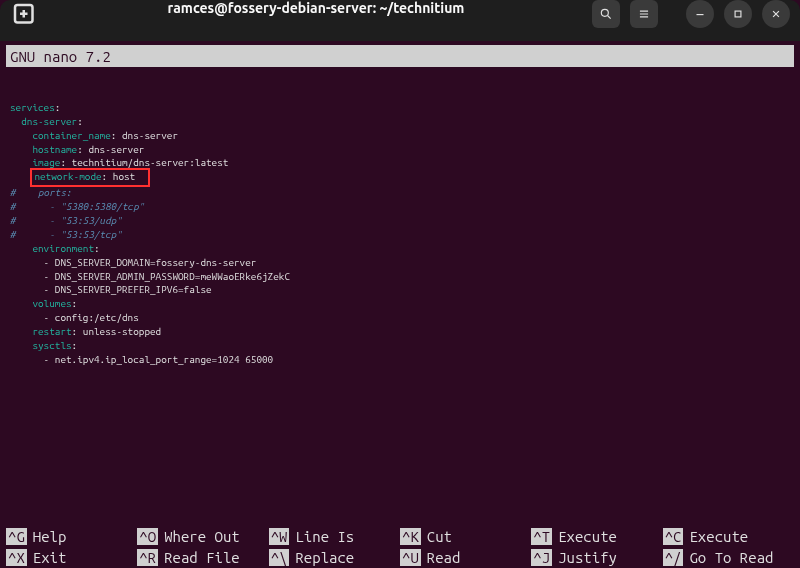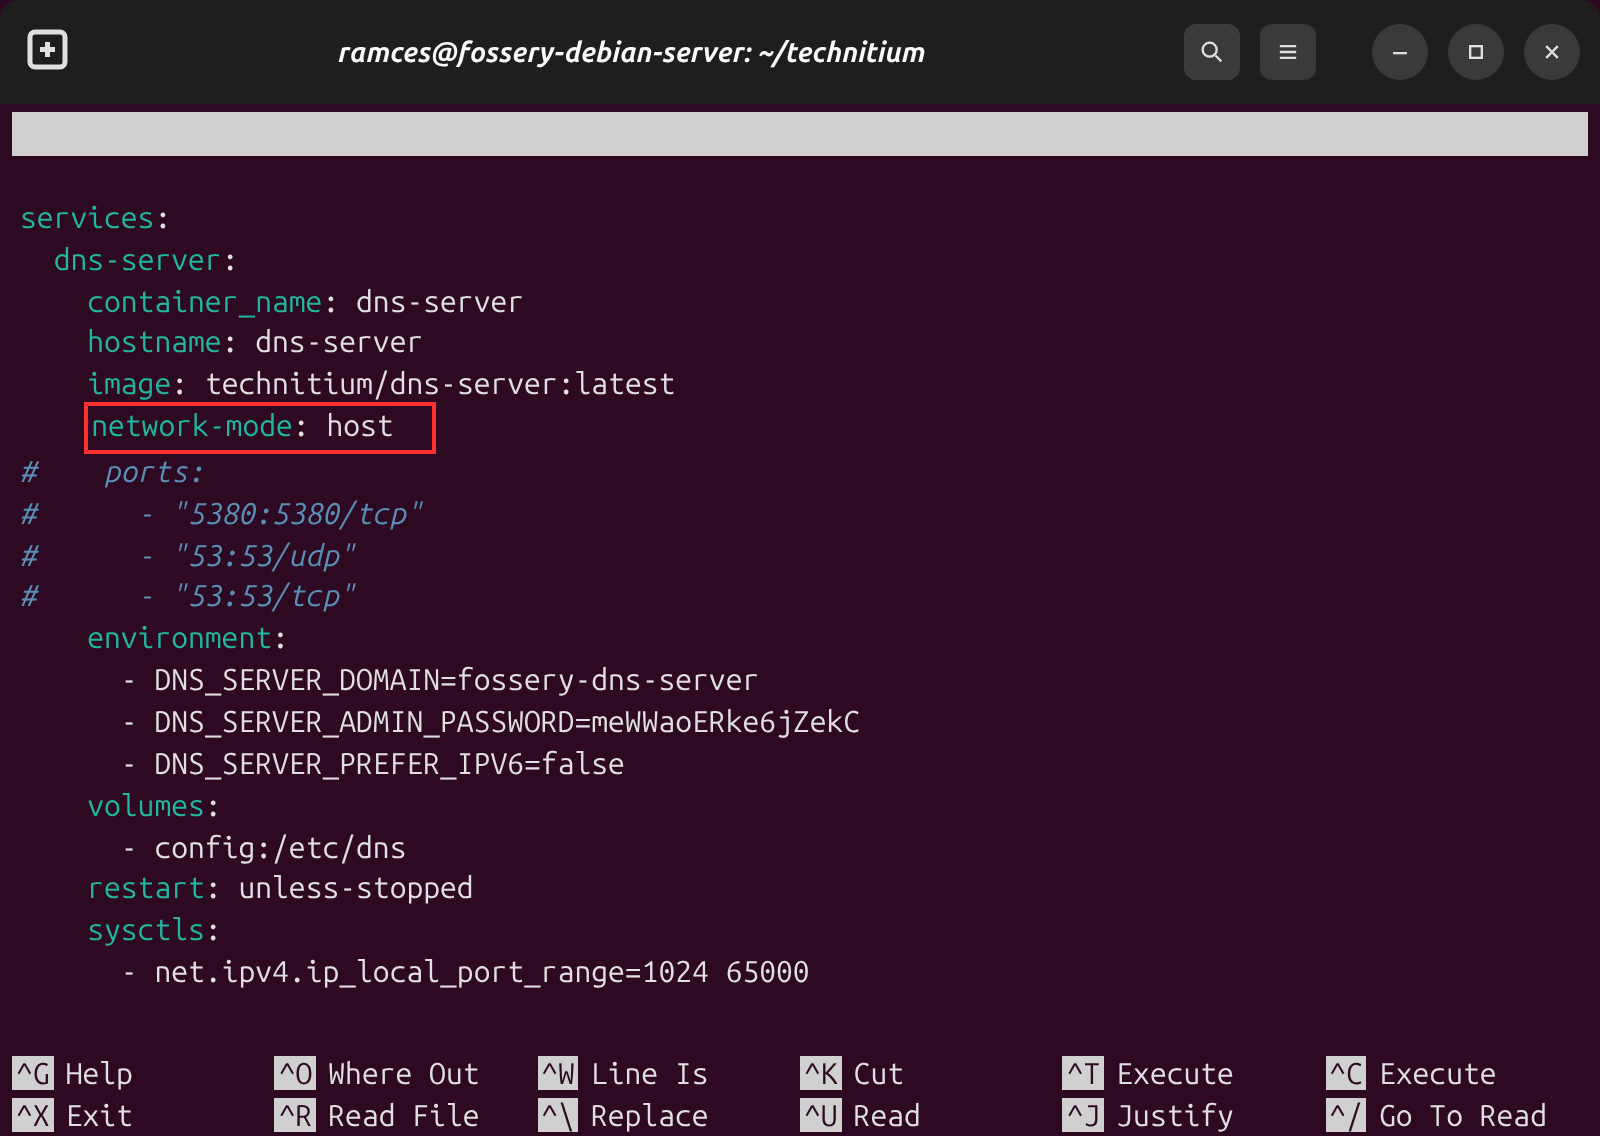--- a/index.html
+++ b/index.html
@@ -5,28 +5,27 @@
     * { margin: 0; padding: 0; box-sizing: border-box; }
     body {
       width: 800px;
       height: 568px;
       background: #2d0922;
       font-family: 'Ubuntu Mono', 'DejaVu Sans Mono', monospace;
       font-size: 15px;
       overflow: hidden;
     }
     .titlebar {
-      height: 52px;
+      height: 41px;
       background: #1e1e1e;
       display: flex;
-      align-items: center;
+      align-items: flex-start;
       padding: 0 10px;
       color: #e0e0e0;
       border-radius: 10px 10px 0 0;
-      font-style: italic;
     }
     .tb-left { display: flex; align-items: center; gap: 6px; }
     .tb-icon {
       width: 30px; height: 30px;
       display: flex; align-items: center; justify-content: center;
       border-radius: 6px;
     }
     .tb-title {
       flex: 1;
       text-align: center;
@@ -55,25 +54,25 @@
       display: flex;
       align-items: center;
       padding: 0 4px;
       font-weight: normal;
       margin: 4px 6px 0 6px;
     }
     .nano-header .app { width: 260px; }
     .nano-header .file { flex: 1; text-align: left; }
 
     .editor {
-      padding: 0 10px 0 10px;
+      padding: 20px 10px 0 10px;
       color: #e0e0e0;
       line-height: 1.39;
       white-space: pre;
-      font-size: 15px;
+      font-size: 10px;
     }
     .key { color: #22b5a0; }
     .val { color: #e0e0e0; }
     .cmt { color: #5a8fb5; font-style: italic; }
     .highlight {
       border: 2px solid #ff3030;
       display: inline-block;
       padding: 0 2px 1px 2px;
       margin: -2px -2px -1px -2px;
     }
@@ -131,20 +130,21 @@
     </div>
     <div class="tb-btn">
       <svg viewBox="0 0 24 24" fill="none" stroke="#e0e0e0" stroke-width="2">
           <path d="M7 7l10 10M17 7L7 17"></path>
         </svg>
     </div>
   </div>
 </div>
 
 <div class="nano-header">
+  <span class="app">GNU nano 7.2</span>
 </div>
 
 <div class="editor">
 <span class="key">services</span><span class="val">:</span>
   <span class="key">dns-server</span><span class="val">:</span>
     <span class="key">container_name</span><span class="val">: </span><span class="val">dns-server</span>
     <span class="key">hostname</span><span class="val">: </span><span class="val">dns-server</span>
     <span class="key">image</span><span class="val">: </span><span class="val">technitium/dns-server:latest</span>
     <span class="highlight"><span class="key">network-mode</span><span class="val">: </span><span class="val">host</span>  </span>
 <span class="cmt">#    ports:</span>

